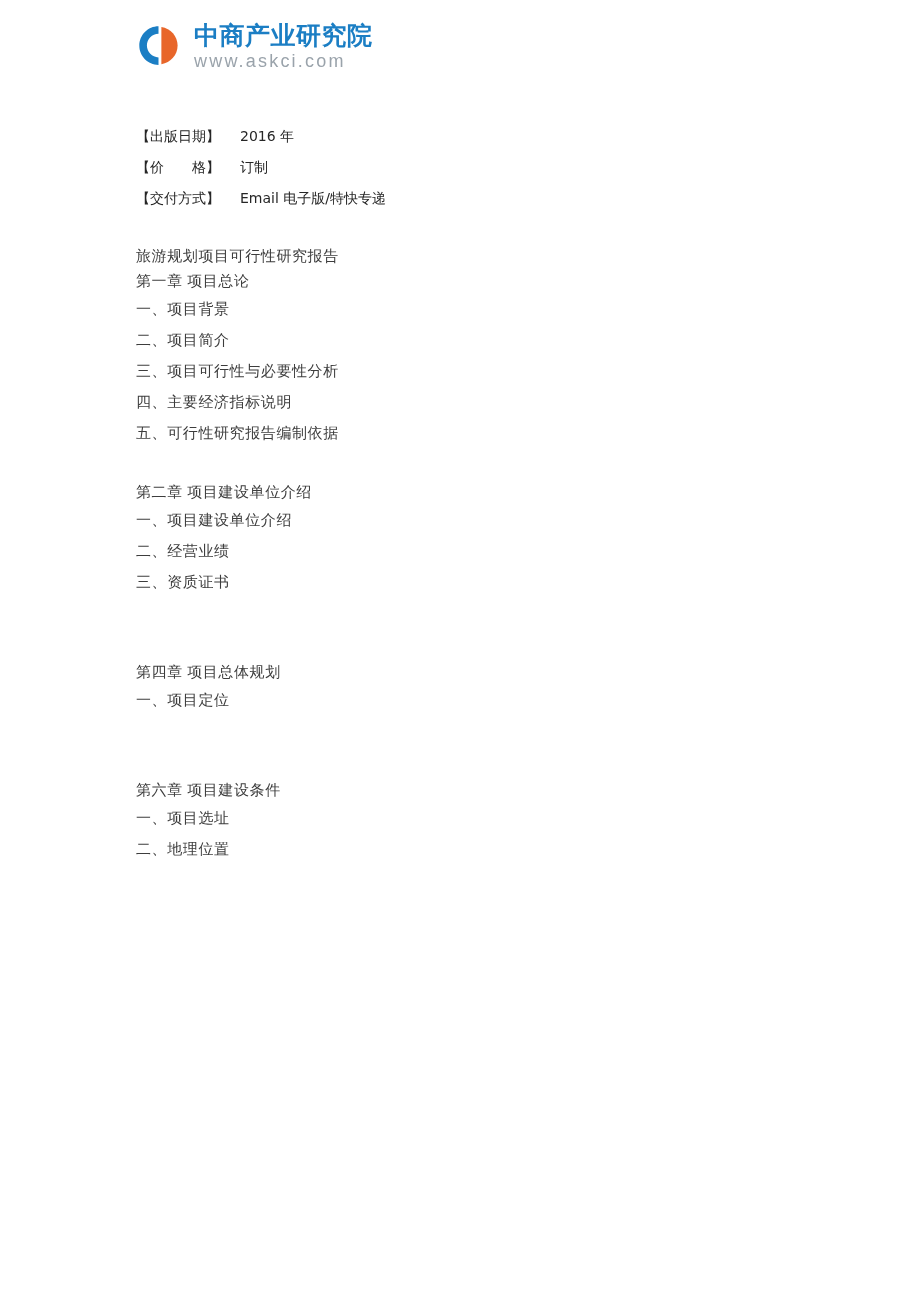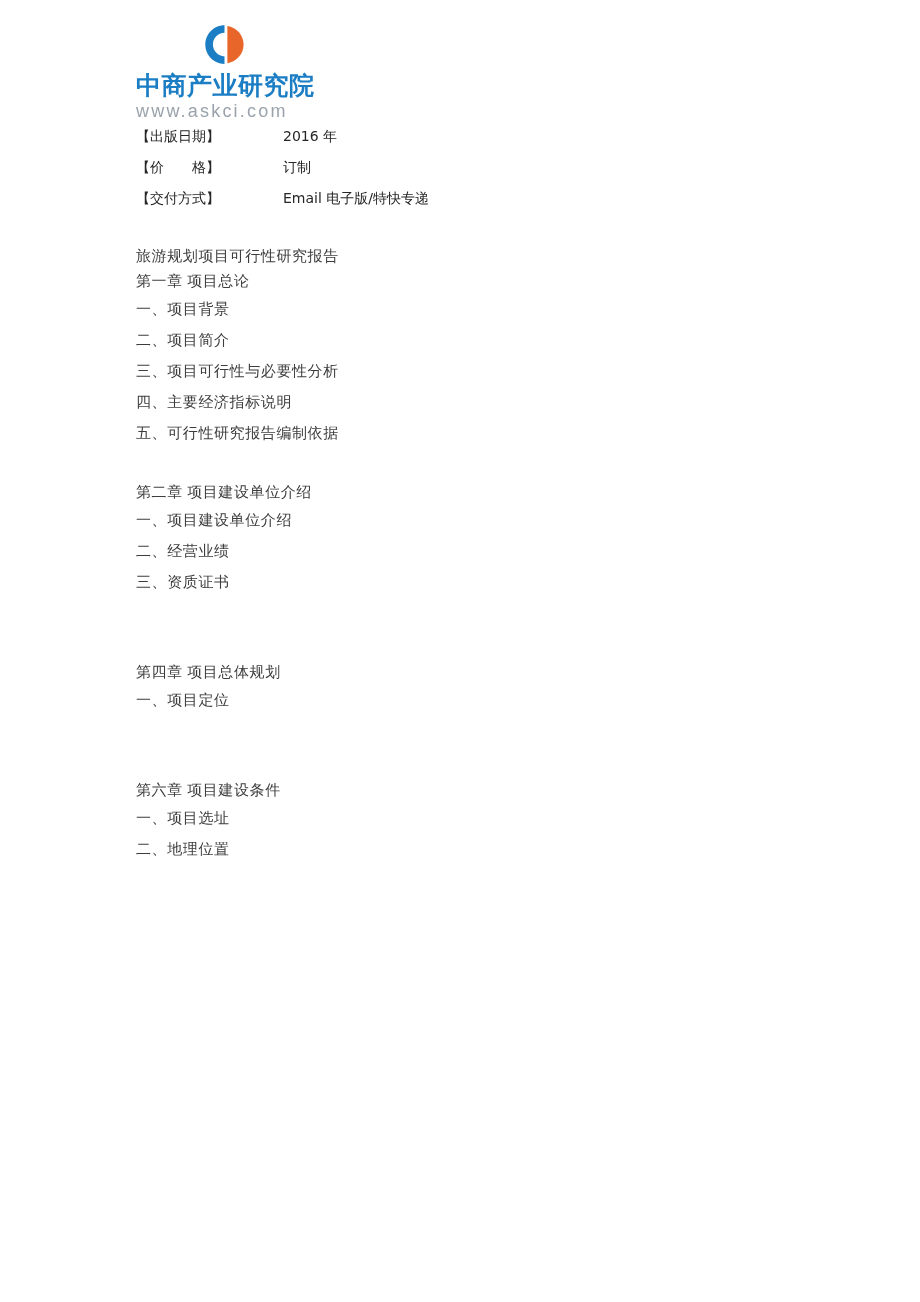--- a/index.html
+++ b/index.html
@@ -25,22 +25,21 @@
     box-sizing: border-box;
   }
 
   
   .header {
     position: absolute;
     left: 136px;
     top: 22px;
     display: flex;
     align-items: center;
-    gap: 4px;
-    flex-direction: column;
+    gap: 12px;
   }
   .logo-mark {
     position: relative;
     width: 46px;
     height: 46px;
     flex: 0 0 auto;
   }
   .logo-mark svg { display: block; }
 
   .logo-text {
@@ -87,21 +86,20 @@
     display: inline-block;
     min-width: 96px;
     font-family: "DejaVu Sans", "Liberation Sans", sans-serif;
     font-size: 14px;
     letter-spacing: 0px;
   }
   .meta-val {
     font-family: "DejaVu Sans", "Liberation Sans", sans-serif;
     font-size: 14px;
     padding-left: 8px;
-    margin-left: 43px;
   }
 
   
   .toc {
     position: absolute;
     left: 136px;
     top: 244px;
     width: 720px;
   }
   .toc-title {

